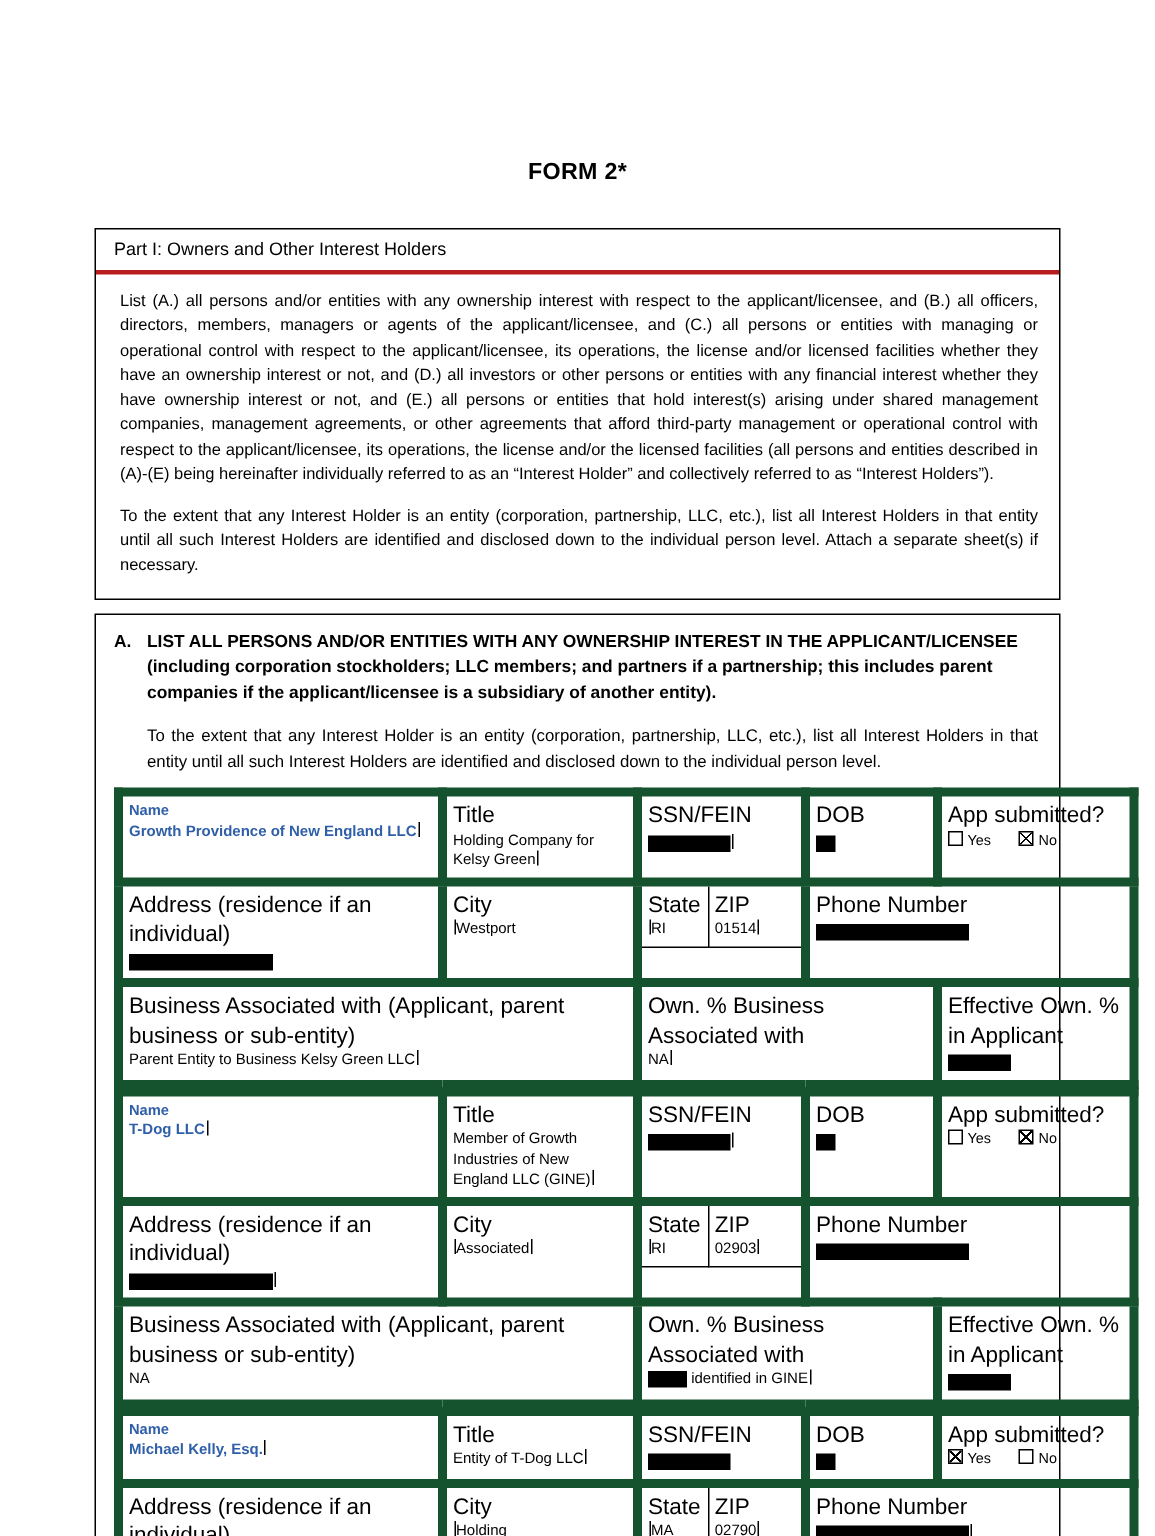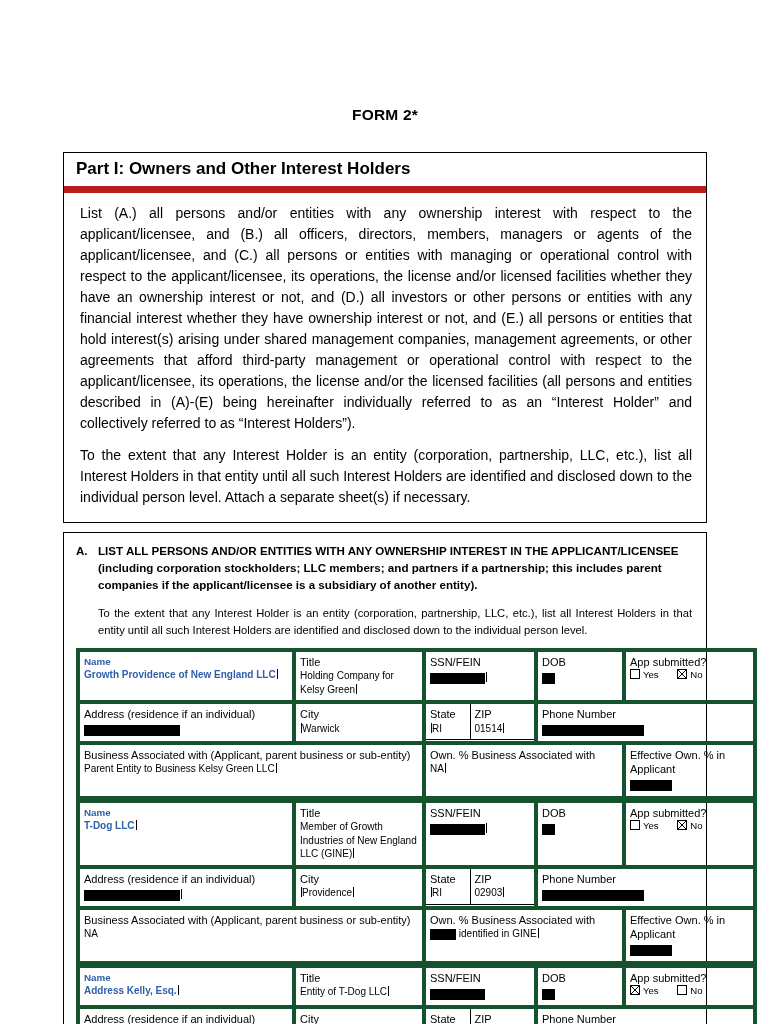--- a/index.html
+++ b/index.html
@@ -45,28 +45,28 @@
     margin-left: 42px;
     font-size: 13.5px;
     font-weight: bold;
     text-decoration: underline;
   }
   .outer-box {
     margin-top: 26px;
     border: 1px solid #000;
   }
   .part-header {
-    border-bottom: 7px solid #b91c1c;
+    border-bottom: 3px solid #b91c1c;
     padding: 6px 10px 7px 12px;
-    font-size: 17px;
-    font-weight: bold;
+    font-size: 12px;
+    font-weight: normal;
   }
   .part-body {
     padding: 10px 14px 12px 16px;
-    font-size: 14px;
+    font-size: 11px;
     line-height: 1.5;
     text-align: justify;
   }
   .part-body p {
     margin: 0 0 11px 0;
   }
   .part-body p:last-child { margin-bottom: 2px; }
   .section-box {
     margin-top: 9px;
     border: 1px solid #000;
@@ -90,29 +90,29 @@
     line-height: 1.5;
     text-align: justify;
   }
   table.grid {
     margin-top: 9px;
     border-collapse: collapse;
     width: 677px;
     table-layout: fixed;
   }
   table.grid td {
-    border: 4px solid #14532d;
+    border: 6px solid #14532d;
     vertical-align: top;
     padding: 3px 4px 4px 4px;
     font-size: 10px;
     line-height: 1.35;
     height: 14px;
   }
   .lbl {
-    font-size: 11px;
+    font-size: 15px;
     line-height: 1.3;
   }
   .lbl-blue {
     color: #2f5fa8;
     font-size: 9.8px;
     font-weight: bold;
   }
   .val {
     font-size: 10px;
     line-height: 1.35;
@@ -230,21 +230,21 @@
             </div>
           </td>
         </tr>
         <tr>
           <td>
             <div class="lbl">Address (residence if an individual)</div>
             <div class="redact-row"><span class="redact" style="width:96px"></span></div>
           </td>
           <td>
             <div class="lbl">City</div>
-            <div class="val"><span class="cursor"></span><span>Warwick</span></div>
+            <div class="val"><span class="cursor"></span><span>Westport</span></div>
           </td>
           <td colspan="1" style="padding:0;border:none;">
             <table style="border-collapse:collapse;width:100%;table-layout:fixed;">
               <colgroup>
                     <col style="width:44px">
                     <col style="width:68px">
                   </colgroup>
               <tbody>
                     <tr>
                 <td style="border:1px solid #000;border-top:none;border-left:none;padding:3px 4px 4px 4px;">
@@ -315,21 +315,21 @@
             </div>
           </td>
         </tr>
         <tr>
           <td>
             <div class="lbl">Address (residence if an individual)</div>
             <div class="redact-row"><span class="redact" style="width:96px"></span><span class="cursor"></span></div>
           </td>
           <td>
             <div class="lbl">City</div>
-            <div class="val"><span class="cursor"></span><span>Providence</span><span class="cursor"></span></div>
+            <div class="val"><span class="cursor"></span><span>Associated</span><span class="cursor"></span></div>
           </td>
           <td style="padding:0;border:none;">
             <table style="border-collapse:collapse;width:100%;table-layout:fixed;">
               <colgroup>
                     <col style="width:44px">
                     <col style="width:68px">
                   </colgroup>
               <tbody>
                     <tr>
                 <td style="border:1px solid #000;border-top:none;border-left:none;padding:3px 4px 4px 4px;">
@@ -371,21 +371,21 @@
           <col style="width:216px">
           <col style="width:130px">
           <col style="width:112px">
           <col style="width:88px">
           <col style="width:131px">
         </colgroup>
         <tbody>
             <tr>
           <td>
             <div class="lbl-blue">Name</div>
-            <div class="val-blue"><span>Address Kelly, Esq.</span><span class="cursor"></span></div>
+            <div class="val-blue"><span>Michael Kelly, Esq.</span><span class="cursor"></span></div>
           </td>
           <td>
             <div class="lbl">Title</div>
             <div class="val"><span>Entity of T-Dog LLC</span><span class="cursor"></span></div>
           </td>
           <td>
             <div class="lbl">SSN/FEIN</div>
             <div class="redact-row"><span class="redact" style="width:55px"></span></div>
           </td>
           <td>

